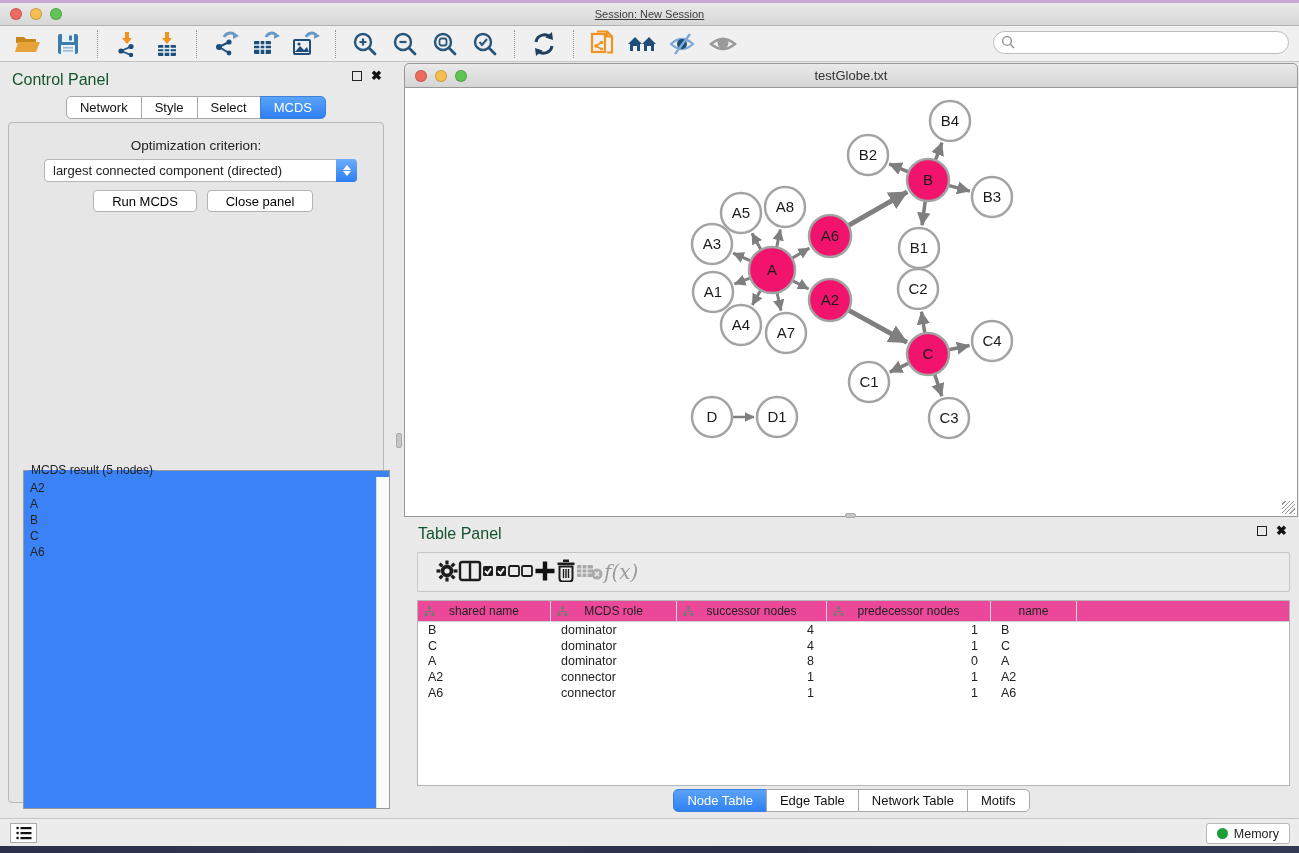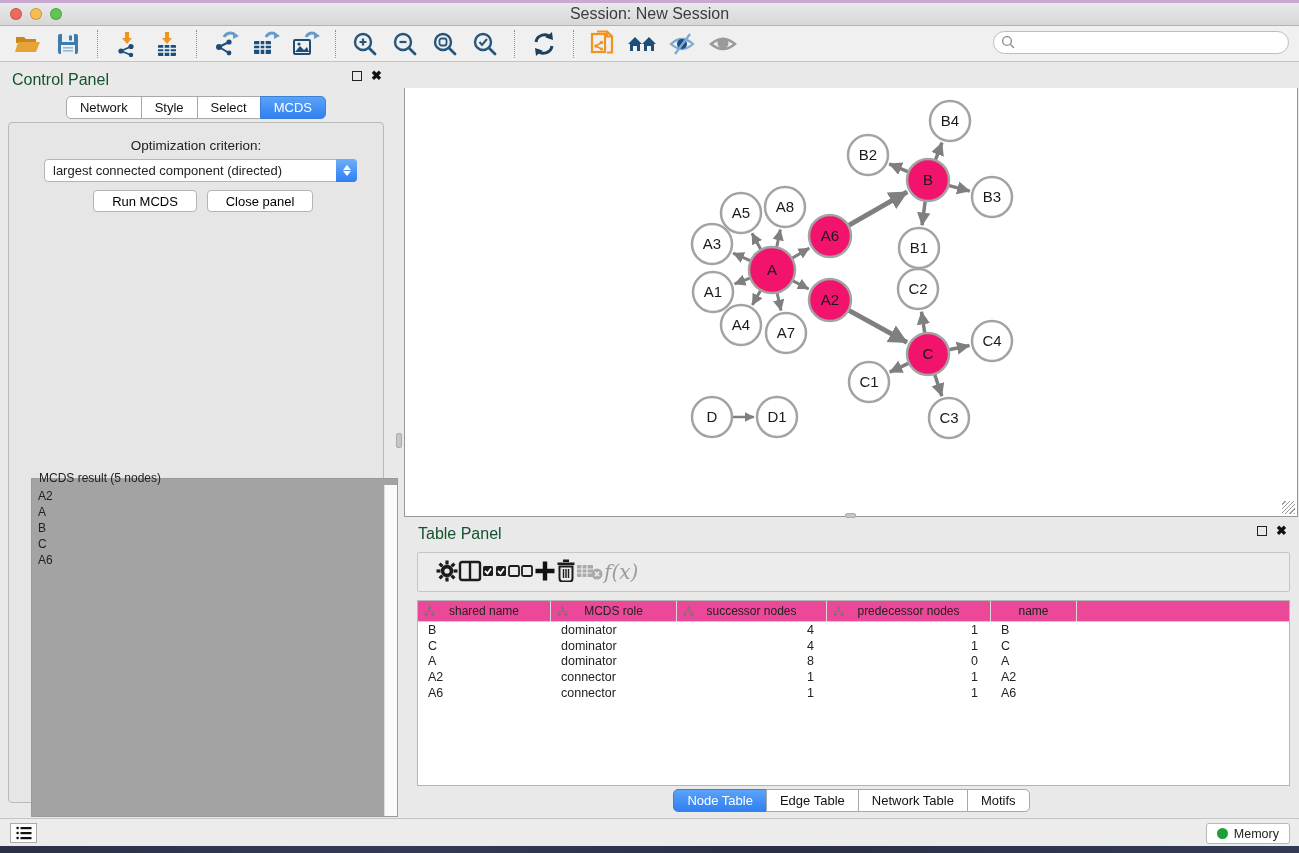--- a/index.html
+++ b/index.html
@@ -13,21 +13,21 @@
   
   #desktop-top { left:0; top:0; width:1299px; height:3px; background:#c9a9d2; }
   #titlebar {
     left:0; top:3px; width:1299px; height:23px;
     background:linear-gradient(#e9e9e9,#d7d7d7); border-bottom:1px solid #b2b2b2;
     display:flex; align-items:center;
   }
   .traffic { display:flex; gap:8px; margin-left:10px; }
   .light { width:12px; height:12px; border-radius:50%; border:1px solid rgba(0,0,0,.18); }
   .light.red{ background:#ee6a5f; } .light.yellow{ background:#f6be50; } .light.green{ background:#61c555; }
-  #app-title { position:absolute; left:0; right:0; text-align:center; font-size:16px; color:#3c3c3c; }
+  #app-title { position:absolute; left:0; right:0; text-align:center; font-size:11px; color:#3c3c3c;text-decoration:underline; }
 
   #main-toolbar {
     left:0; top:26px; width:1299px; height:36px; background:#f0f0f0;
     border-bottom:1px solid #c4c4c4; display:flex; align-items:center; padding-left:8px;
   }
   .tbtn { width:40px; height:30px; display:flex; align-items:center; justify-content:center; }
   .tsep { width:1px; height:28px; border-left:1px dotted #8f8f8f; margin:0 9px; }
   #search-box {
     position:absolute; right:10px; top:31px; width:296px; height:23px; background:#fff;
     border:1px solid #bdbdbd; border-radius:12px; display:flex; align-items:center; padding-left:7px;
@@ -67,21 +67,21 @@
   .chev-dn { width:0; height:0; border-left:4px solid transparent; border-right:4px solid transparent; border-top:5px solid #fff; }
   .cp-btn {
     position:absolute; top:67px; height:22px; background:#fff; border:1px solid #b3b3b3;
     border-radius:4px; font-size:13px; display:flex; align-items:center; justify-content:center;
     font-family:"Liberation Sans",sans-serif;
   }
   #run-btn { left:84px; width:104px; }
   #closep-btn { left:198px; width:106px; }
   #mcds-fieldset {
     position:absolute; left:6px; top:332px; width:367px; height:346px;
-    border:1px solid #9a9a9a; margin:16px; padding:0; background:#a3a3a3;
+    border:1px solid #9a9a9a; margin:8px; padding:0; background:#3b82f6;
   }
   #mcds-fieldset legend { font-size:12px; margin-left:5px; padding:0 2px; background:transparent; }
   #mcds-list { position:absolute; left:0; top:0; right:13px; bottom:0; padding:3px 0 0 6px; font-size:12px; line-height:16px; }
   #mcds-scroll { position:absolute; right:0; top:0; width:13px; bottom:0; background:#fafafa; border-left:1px solid #ddd; }
 
   
   #net-window { left:404px; top:63px; width:894px; height:454px; }
   #net-titlebar {
     position:absolute; left:0; top:0; width:894px; height:25px;
     background:linear-gradient(#eaeaea,#d5d5d5); border:1px solid #989898; border-radius:5px 5px 0 0;
@@ -321,20 +321,28 @@
             <div>C</div>
             <div>A6</div>
           </div>
         <div id="mcds-scroll"></div>
       </div>
     </fieldset>
   </div>
 </div>
 
 <div class="abs" id="net-window">
+  <div id="net-titlebar">
+    <div class="traffic">
+      <span class="light red"></span>
+      <span class="light yellow"></span>
+      <span class="light green"></span>
+    </div>
+    <div id="net-title">testGlobe.txt</div>
+  </div>
   <div id="net-canvas">
     <svg id="net-svg" width="892" height="427">
         <defs>
           <marker id="arw" markerWidth="4" markerHeight="4" refX="3.6" refY="1.9" orient="auto">
             <path d="M0,0 L3.8,1.9 L0,3.8 z" fill="#7f7f7f"></path>
           </marker>
         </defs>
         <line x1="356.48901716798036" y1="162.67335414757676" x2="346.98875477892966" y2="145.2051297548061" stroke="#7f7f7f" stroke-width="3" marker-end="url(#arw)"></line>
         <line x1="371.4460136320131" y1="160.45393393716725" x2="375.35189483925905" y2="141.52543270205243" stroke="#7f7f7f" stroke-width="3" marker-end="url(#arw)"></line>
         <line x1="346.8137762431817" y1="173.2526363720454" x2="328.10377938212827" y2="165.14497106558892" stroke="#7f7f7f" stroke-width="3" marker-end="url(#arw)"></line>

